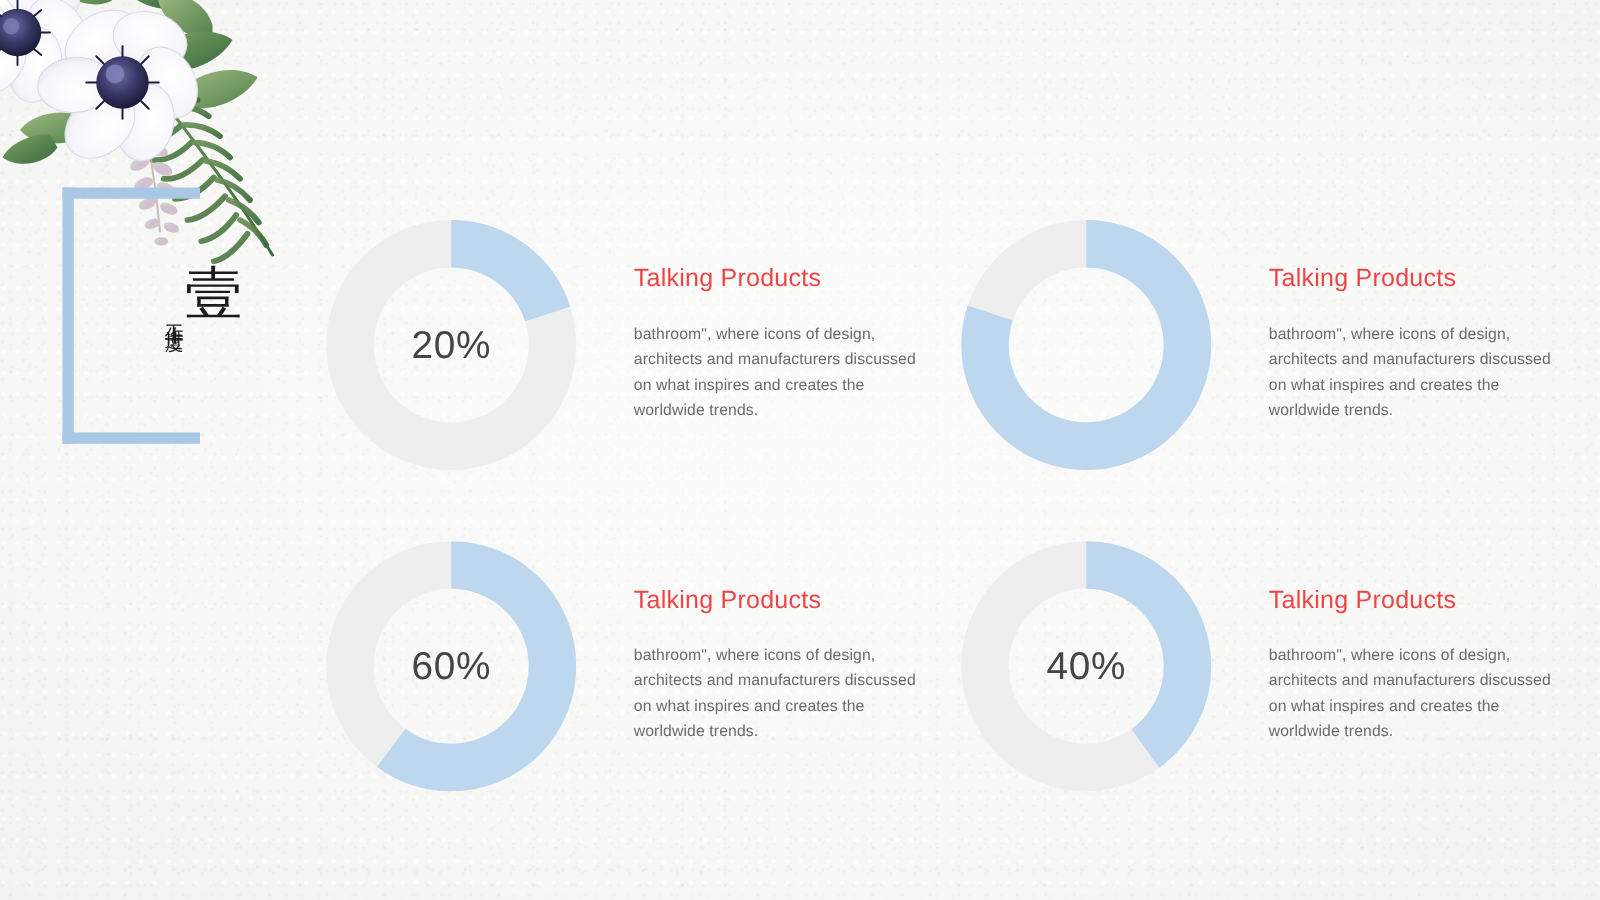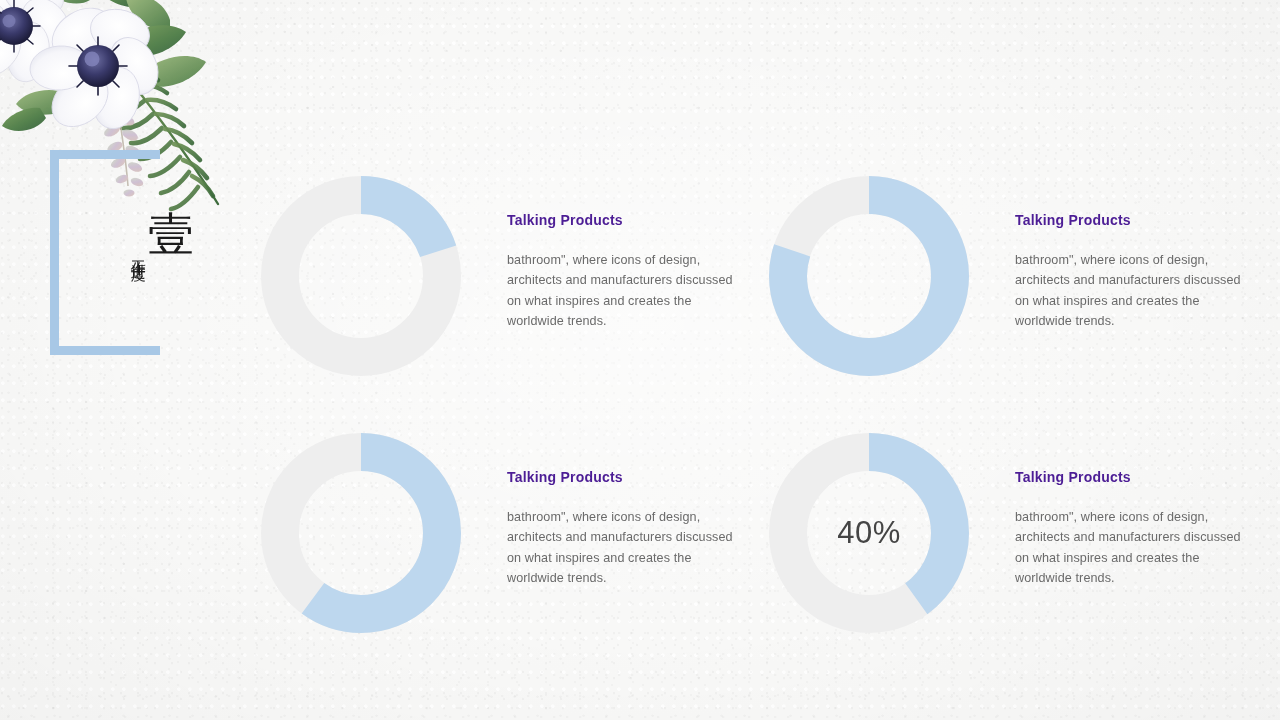--- a/index.html
+++ b/index.html
@@ -58,21 +58,21 @@
   .stat-item{ position:absolute; }
   .donut-wrap{ position:absolute; left:0; top:0; width:200px; height:200px; }
   .donut-wrap svg{ display:block; }
   .donut-label{
     position:absolute; left:0; top:0; width:200px; height:200px;
     display:flex; align-items:center; justify-content:center;
     font-size:31px; color:#454545; letter-spacing:.5px;
   }
   .stat-text{ position:absolute; left:246px; top:36px; width:242px; }
   .stat-title{
-    font-size:14px; color:#4c1d95; font-weight:700;
+    font-size:20px; color:#ef4444; font-weight:400;
     letter-spacing:.2px; margin-bottom:22px; white-space:nowrap;
   }
   .stat-body{
     font-size:12.6px; color:#6a6a6a; line-height:1.62; letter-spacing:.1px;
   }
 </style>
 </head>
 <body>
 
 <div id="paper-texture"></div>
@@ -221,20 +221,21 @@
   <div id="chapter-subtitle">工作进度</div>
 </div>
 
 <div class="stat-item" style="left:261px; top:176px; width:490px; height:200px;">
   <div class="donut-wrap">
     <svg width="200" height="200" viewBox="0 0 200 200">
       <circle cx="100" cy="100" r="81" fill="none" stroke="#eeeeee" stroke-width="38"></circle>
       <circle cx="100" cy="100" r="81" fill="none" stroke="#bdd7ee" stroke-width="38" stroke-dasharray="101.8 407.2" transform="rotate(-90 100 100)"></circle>
     </svg>
   </div>
+  <div class="donut-label">20%</div>
   <div class="stat-text">
     <div class="stat-title">Talking Products</div>
     <div class="stat-body">bathroom",  where icons of design, architects and manufacturers discussed on what inspires and creates the worldwide  trends.</div>
   </div>
 </div>
 
 <div class="stat-item" style="left:769px; top:176px; width:490px; height:200px;">
   <div class="donut-wrap">
     <svg width="200" height="200" viewBox="0 0 200 200">
       <circle cx="100" cy="100" r="81" fill="none" stroke="#eeeeee" stroke-width="38"></circle>
@@ -247,20 +248,21 @@
   </div>
 </div>
 
 <div class="stat-item" style="left:261px; top:433px; width:490px; height:200px;">
   <div class="donut-wrap">
     <svg width="200" height="200" viewBox="0 0 200 200">
       <circle cx="100" cy="100" r="81" fill="none" stroke="#eeeeee" stroke-width="38"></circle>
       <circle cx="100" cy="100" r="81" fill="none" stroke="#bdd7ee" stroke-width="38" stroke-dasharray="305.4 203.6" transform="rotate(-90 100 100)"></circle>
     </svg>
   </div>
+  <div class="donut-label">60%</div>
   <div class="stat-text">
     <div class="stat-title">Talking Products</div>
     <div class="stat-body">bathroom",  where icons of design, architects and manufacturers discussed on what inspires and creates the worldwide  trends.</div>
   </div>
 </div>
 
 <div class="stat-item" style="left:769px; top:433px; width:490px; height:200px;">
   <div class="donut-wrap">
     <svg width="200" height="200" viewBox="0 0 200 200">
       <circle cx="100" cy="100" r="81" fill="none" stroke="#eeeeee" stroke-width="38"></circle>

